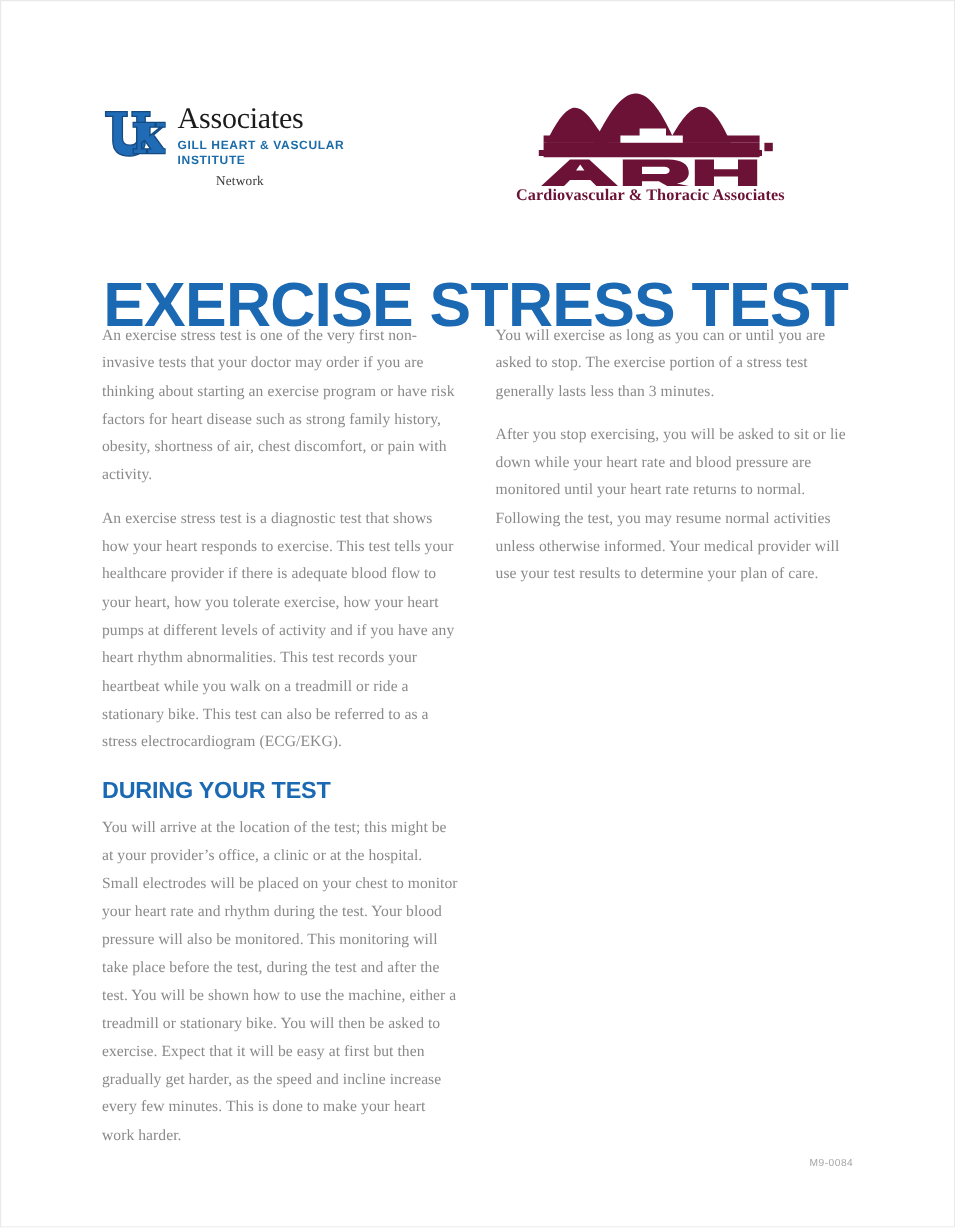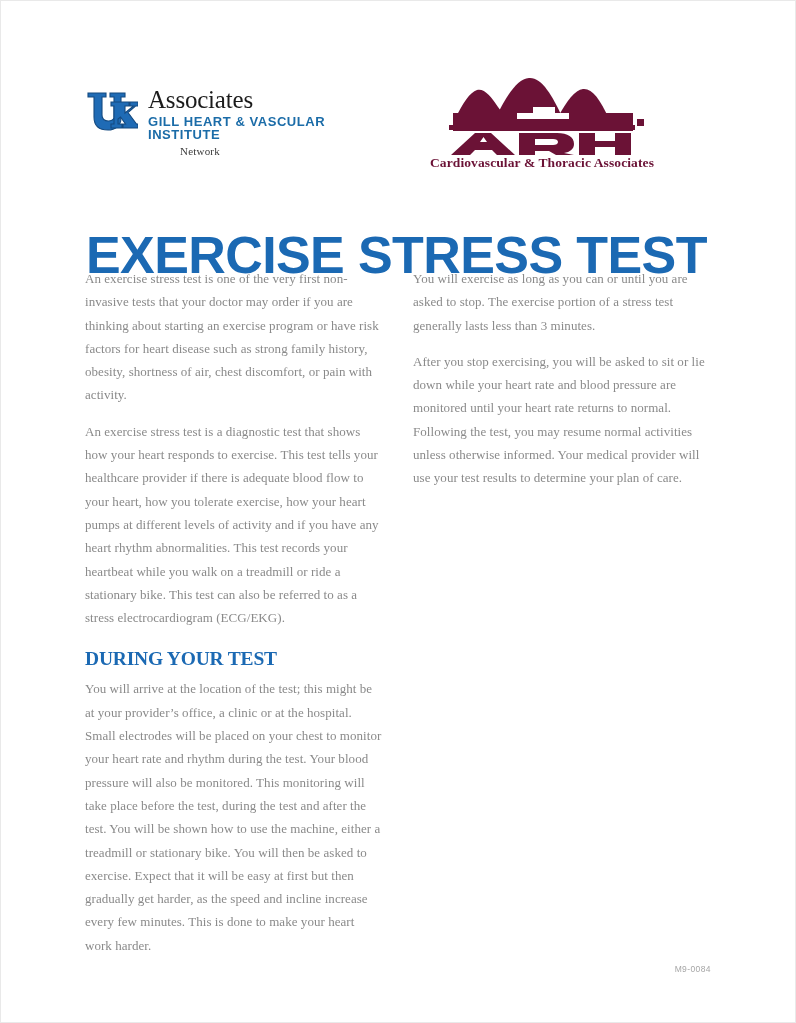--- a/index.html
+++ b/index.html
@@ -48,21 +48,21 @@
   .uk-healthcare {
     font-family: "Liberation Serif", serif;
     font-size: 25px;
     line-height: 26px;
     color: #1b1b1b;
     letter-spacing: -0.2px;
     white-space: nowrap;
   }
   .uk-institute {
     font-family: "Liberation Sans", sans-serif;
-    font-size: 13px;
+    font-size: 10px;
     font-weight: bold;
     color: #1b6ca8;
     letter-spacing: 0.55px;
     line-height: 12.5px;
     margin-top: 3px;
     white-space: nowrap;
   }
   .uk-institute .line2 { display: block; }
   .uk-network {
     font-family: "Liberation Serif", serif;
@@ -131,21 +131,21 @@
     font-family: "Liberation Serif", serif;
     font-size: 13px;
     line-height: 23.3px;
     color: #8a8a8a;
     letter-spacing: 0.05px;
   }
   p.body:last-child { margin-bottom: 0; }
 
   h2.section-head {
     margin: 18px 0 6px 0;
-    font-family: Liberation Serif, serif;
+    font-family: Liberation Sans, sans-serif;
     font-weight: bold;
     font-size: 19.5px;
     line-height: 24px;
     letter-spacing: -0.2px;
     color: #1b69b3;
   }
 
   
   .footer-code {
     position: absolute;

